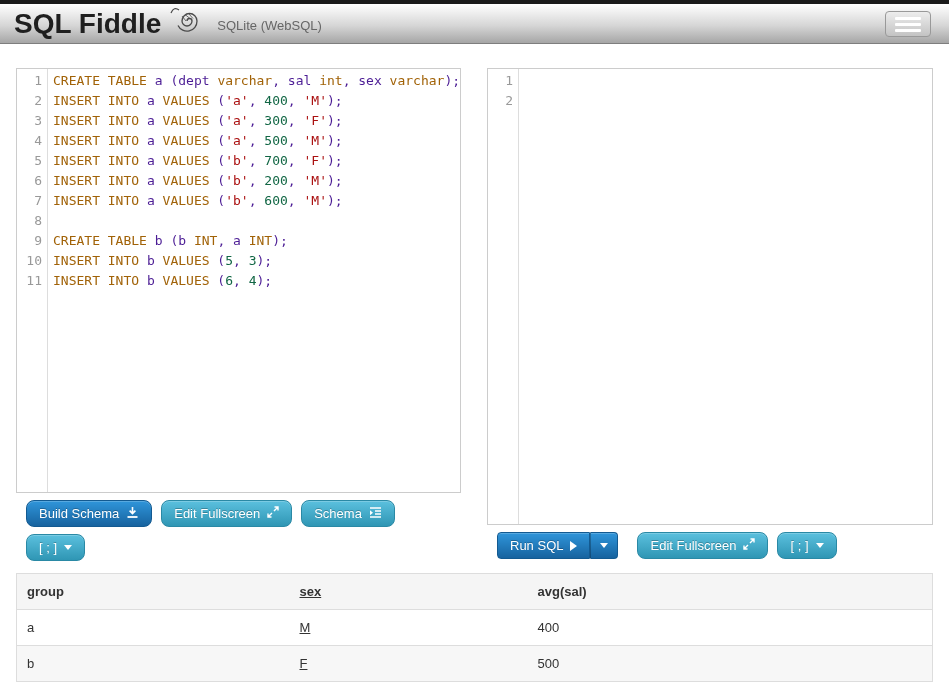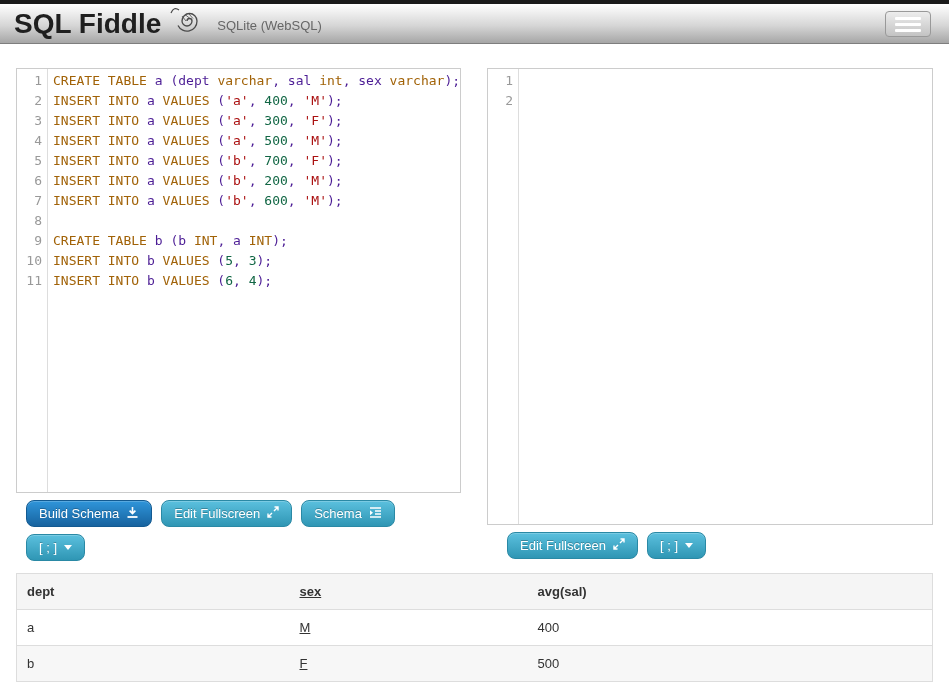--- a/index.html
+++ b/index.html
@@ -197,40 +197,49 @@
 
     <div class="col-right">
       <div class="editor" id="query-editor">
         <div class="gutter" id="query-gutter">
             <div>1</div>
             <div>2</div>
           </div>
         <div class="code" id="query-code"><div>&nbsp;</div></div>
       </div>
       <div class="btn-row">
+        <span class="split">
+          <button class="btn btn-primary main">
+            <span>Run SQL</span>
+            <span class="play-icon"></span>
+          </button>
+          <button class="btn btn-primary toggle">
+            <span class="caret"></span>
+          </button>
+        </span>
         <button class="btn btn-info" style="margin-left:10px;">
           <span>Edit Fullscreen</span>
           <span>
             <svg width="12" height="12" viewBox="0 0 12 12">
               <path d="M7.5 1 H11 V4.5 M11 1 L7 5 M4.5 11 H1 V7.5 M1 11 L5 7" stroke="#fff" stroke-width="1.4" fill="none"></path>
             </svg>
           </span>
         </button>
         <button class="btn btn-info">
           <span>[ ; ]</span>
           <span class="caret"></span>
         </button>
       </div>
     </div>
   </div>
 
   <table class="results">
     <thead>
       <tr>
-        <th>dept</th>
+        <th>group</th>
         <th>sex</th>
         <th>avg(sal)</th>
       </tr>
     </thead>
     <tbody id="results-body">
         <tr>
           <td>a</td>
           <td>M</td>
           <td>400</td>
         </tr>

